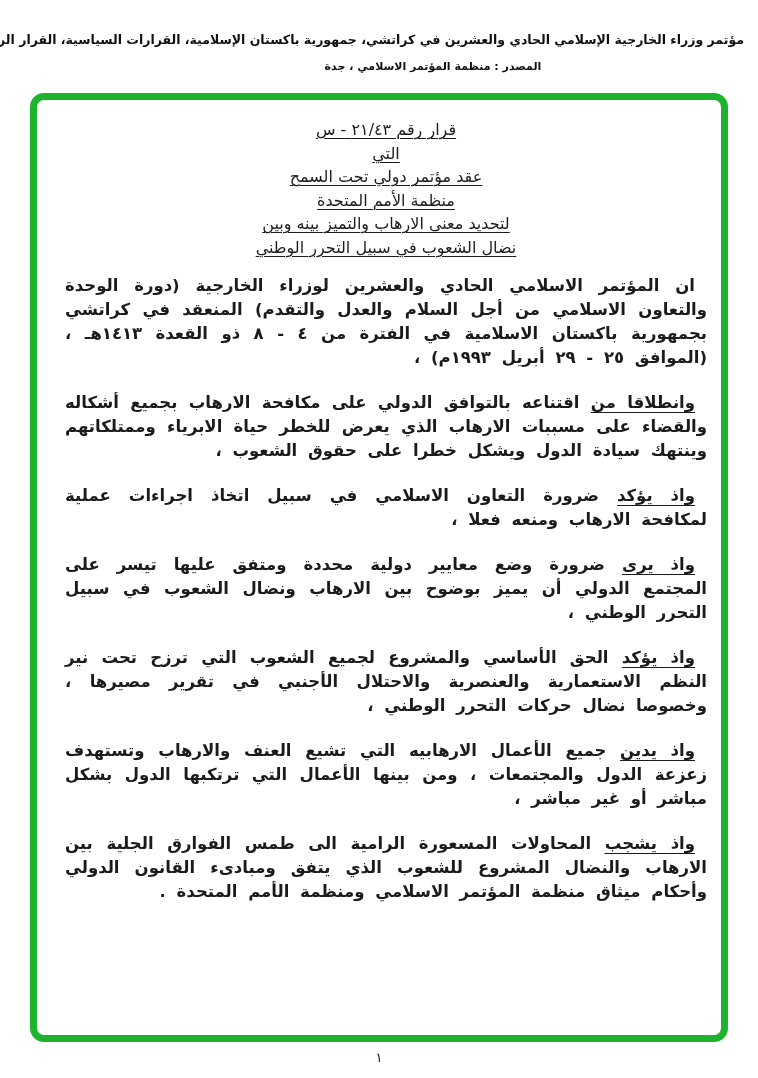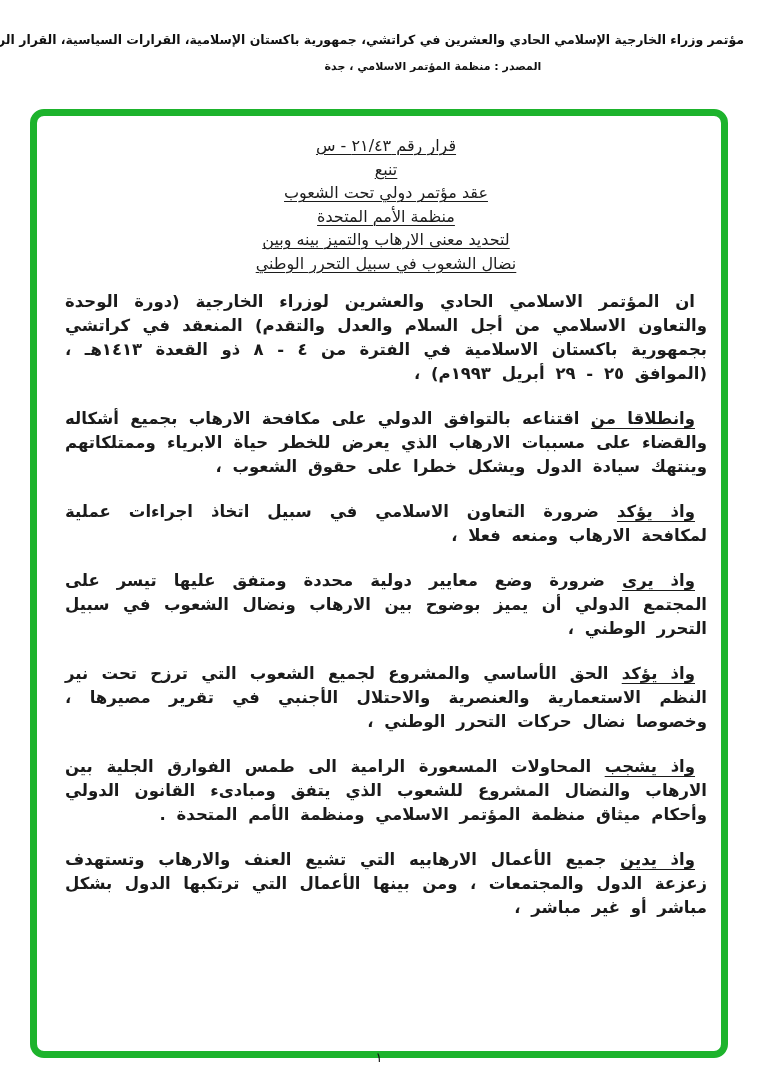--- a/index.html
+++ b/index.html
@@ -98,43 +98,43 @@
     font-size: 13px;
     color: #111111;
   }
 </style>
 </head>
 <body style="color: rgb(26, 26, 26);">
 
 <div class="header-line">مؤتمر وزراء الخارجية الإسلامي الحادي والعشرين في كراتشي، جمهورية باكستان الإسلامية، القرارات السياسية، القرار الرقم ٢١/٤٣ - س</div>
 <div class="source-line">المصدر : منظمة المؤتمر الاسلامي ، جدة</div>
 
-<div class="document-frame" style="border-color: rgb(29, 179, 44); margin-top: 16px;">
+<div class="document-frame" style="border-color: rgb(29, 179, 44);">
 
   <div class="title-block">
     <span class="title-line">قرار رقم ٢١/٤٣ - س</span>
-    <span class="title-line">تنبع</span>
-    <span class="title-line">عقد مؤتمر دولي تحت الشعوب</span>
+    <span class="title-line">التي</span>
+    <span class="title-line">عقد مؤتمر دولي تحت السمح</span>
     <span class="title-line">منظمة الأمم المتحدة</span>
     <span class="title-line">لتحديد معنى الارهاب والتميز بينه وبين</span>
     <span class="title-line">نضال الشعوب في سبيل التحرر الوطني</span>
   </div>
 
   <div class="body-text">
     <p class="para"><span class="para-text">ان المؤتمر الاسلامي الحادي والعشرين لوزراء الخارجية (دورة الوحدة والتعاون الاسلامي من أجل السلام والعدل والتقدم) المنعقد في كراتشي بجمهورية باكستان الاسلامية في الفترة من ٤ - ٨ ذو القعدة ١٤١٣هـ ، (الموافق ٢٥ - ٢٩ أبريل ١٩٩٣م) ،</span></p>
 
 
     <p class="para"><span class="para-lead">وانطلاقا من</span><span class="para-text"> اقتناعه بالتوافق الدولي على مكافحة الارهاب بجميع أشكاله والقضاء على مسببات الارهاب الذي يعرض للخطر حياة الابرياء وممتلكاتهم وينتهك سيادة الدول ويشكل خطرا على حقوق الشعوب ،</span></p>
 
     <p class="para"><span class="para-lead">واذ يؤكد</span><span class="para-text"> ضرورة التعاون الاسلامي في سبيل اتخاذ اجراءات عملية لمكافحة الارهاب ومنعه فعلا ،</span></p>
 
     <p class="para"><span class="para-lead">واذ يرى</span><span class="para-text"> ضرورة وضع معايير دولية محددة ومتفق عليها تيسر على المجتمع الدولي أن يميز بوضوح بين الارهاب ونضال الشعوب في سبيل التحرر الوطني ،</span></p>
 
     <p class="para"><span class="para-lead">واذ يؤكد</span><span class="para-text"> الحق الأساسي والمشروع لجميع الشعوب التي ترزح تحت نير النظم الاستعمارية والعنصرية والاحتلال الأجنبي في تقرير مصيرها ، وخصوصا نضال حركات التحرر الوطني ،</span></p>
 
+    <p class="para"><span class="para-lead">واذ يدين</span><span class="para-text"> جميع الأعمال الارهابيه التي تشيع العنف والارهاب وتستهدف زعزعة الدول والمجتمعات ، ومن بينها الأعمال التي ترتكبها الدول بشكل مباشر أو غير مباشر ،</span></p>
+
     <p class="para"><span class="para-lead">واذ يشجب</span><span class="para-text"> المحاولات المسعورة الرامية الى طمس الفوارق الجلية بين الارهاب والنضال المشروع للشعوب الذي يتفق ومبادىء القانون الدولي وأحكام ميثاق منظمة المؤتمر الاسلامي ومنظمة الأمم المتحدة .</span></p>
-
-    <p class="para"><span class="para-lead">واذ يدين</span><span class="para-text"> جميع الأعمال الارهابيه التي تشيع العنف والارهاب وتستهدف زعزعة الدول والمجتمعات ، ومن بينها الأعمال التي ترتكبها الدول بشكل مباشر أو غير مباشر ،</span></p>
   </div>
 
 </div>
 
 <div class="page-number">١</div>
 
 </body></html>

